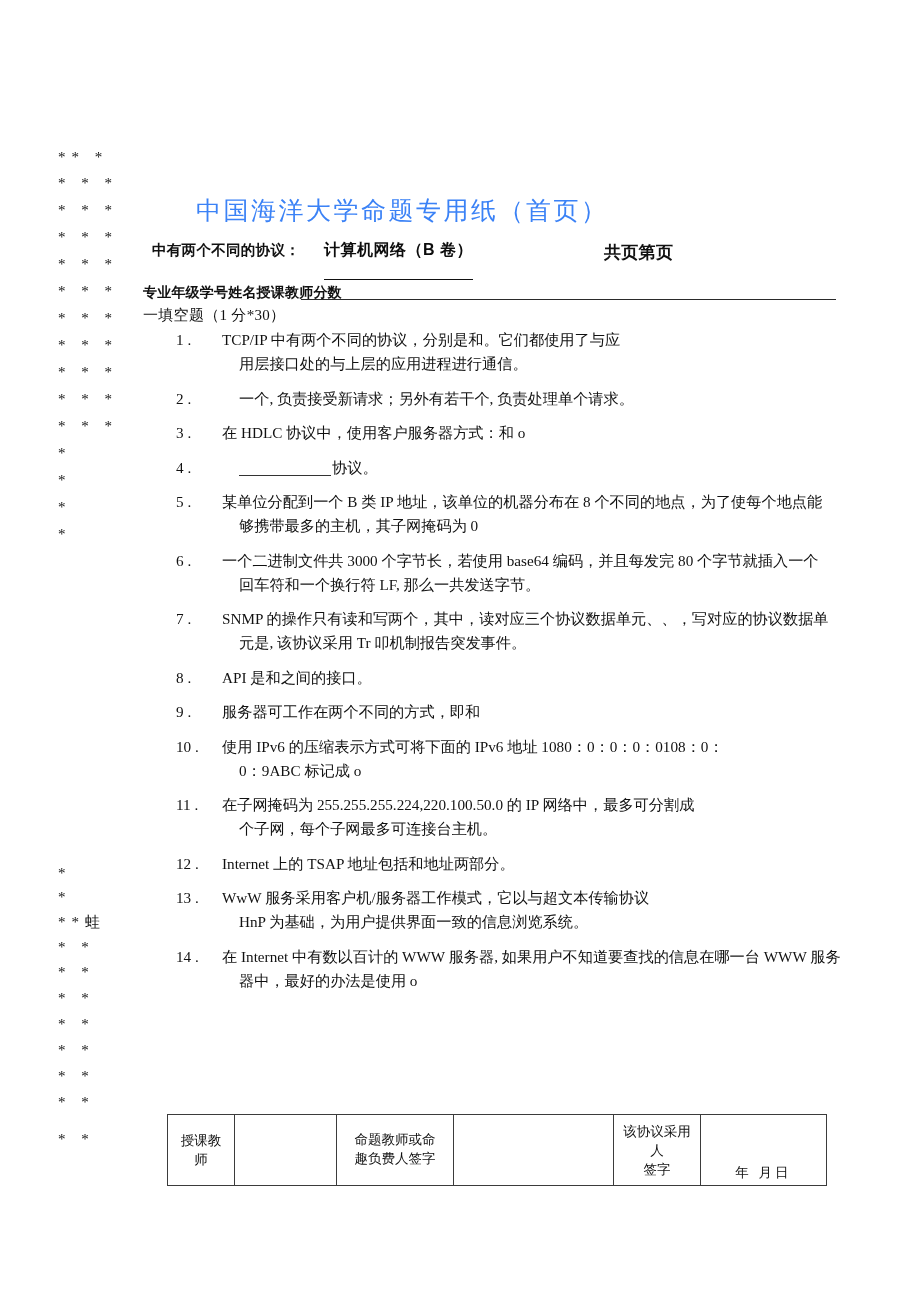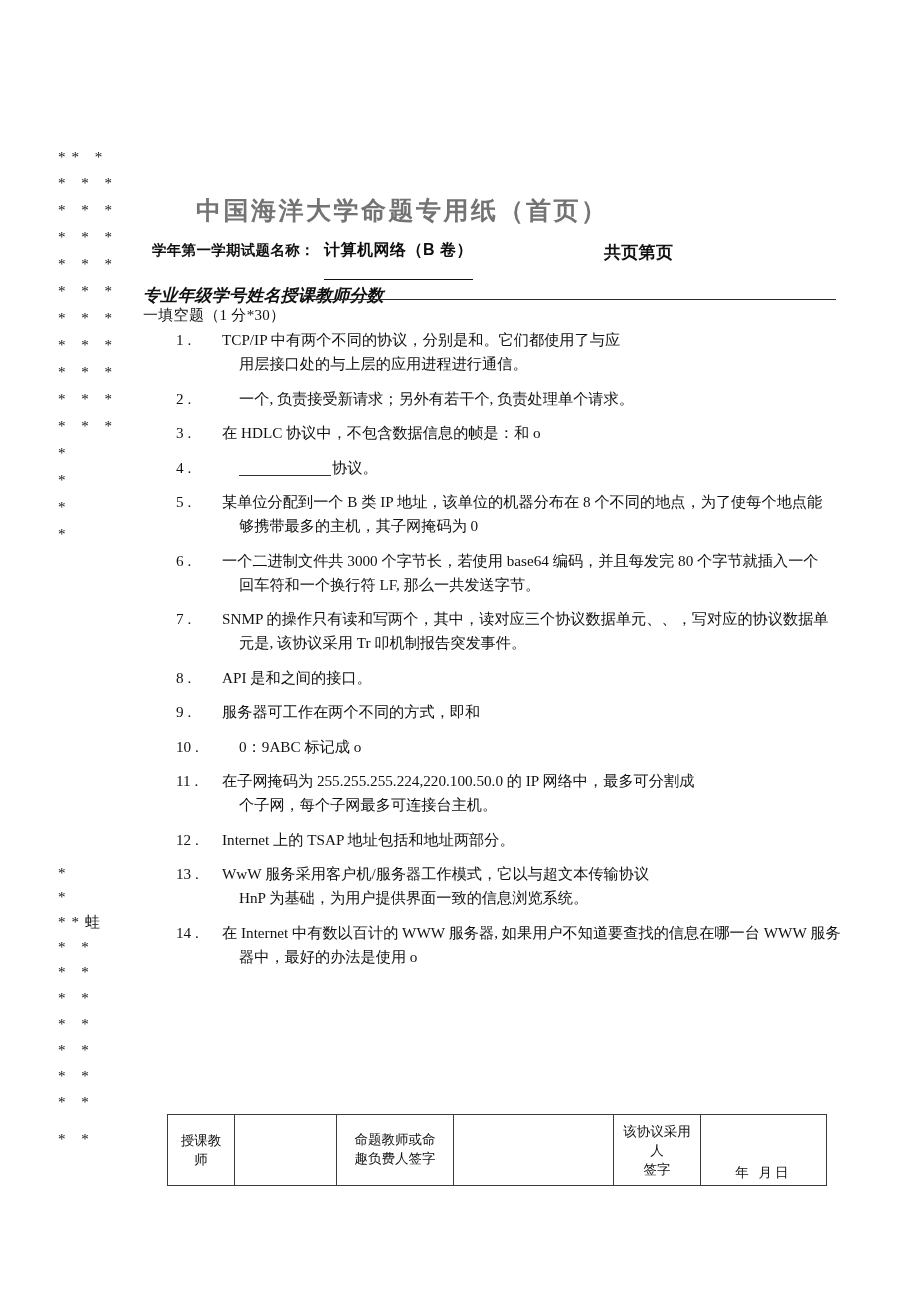--- a/index.html
+++ b/index.html
@@ -39,23 +39,23 @@
     white-space: pre;
   }
 
   
   .doc-title {
     position: absolute;
     left: 196px;
     top: 194px;
     font-family: "Liberation Serif", "DejaVu Serif", serif;
     font-size: 25px;
-    font-weight: 700;
+    font-weight: 400;
     letter-spacing: 2.5px;
-    color: #737373;
+    color: #3b82f6;
     white-space: nowrap;
   }
   .subtitle-row {
     position: absolute;
     left: 152px;
     top: 241px;
     width: 700px;
     height: 24px;
   }
   .subtitle-label {
@@ -99,26 +99,25 @@
     left: 143px;
     top: 284px;
     width: 695px;
     height: 20px;
   }
   .info-label {
     position: absolute;
     left: 0;
     top: 0;
     font-family: "Liberation Sans", sans-serif;
-    font-size: 17px;
+    font-size: 14px;
     font-weight: 700;
     letter-spacing: 0.2px;
     color: #111;
     white-space: nowrap;
-    font-style: italic;
   }
   .info-rule {
     position: absolute;
     left: 158px;
     top: 15px;
     width: 535px;
     border-bottom: 1.2px solid #2a2a2a;
   }
 
   .section-heading {
@@ -243,21 +242,21 @@
       <div class="margin-row" style="top: 1017px;">* *</div>
       <div class="margin-row" style="top: 1043px;">* *</div>
       <div class="margin-row" style="top: 1069px;">* *</div>
       <div class="margin-row" style="top: 1095px;">* *</div>
       <div class="margin-row" style="top: 1132px;">* *</div>
     </div>
 
   <div class="doc-title">中国海洋大学命题专用纸（首页）</div>
 
   <div class="subtitle-row">
-    <span class="subtitle-label">学年第一学期试题名称：</span>
+    <span class="subtitle-label">中有两个不同的协议：</span>
     <span class="subtitle-value">计算机网络（B 卷）</span>
     <span class="subtitle-pages">共页第页</span>
   </div>
 
   <div class="info-line">
     <span class="info-label">专业年级学号姓名授课教师分数</span>
     <span class="info-rule"></span>
   </div>
 
   <div class="section-heading">一填空题（1 分*30）</div>
@@ -266,21 +265,21 @@
       <div class="q-item">
         <span class="q-num">1 .</span>
         <span class="q-body"><span class="ln">TCP/IP 中有两个不同的协议，分别是和。它们都使用了与应</span><span class="ln indent">用层接口处的与上层的应用进程进行通信。</span></span>
       </div>
       <div class="q-item">
         <span class="q-num">2 .</span>
         <span class="q-body"><span class="ln indent">一个, 负责接受新请求；另外有若干个, 负责处理单个请求。</span></span>
       </div>
       <div class="q-item">
         <span class="q-num">3 .</span>
-        <span class="q-body"><span class="ln">在 HDLC 协议中，不包含数据信息的帧是：和 o</span></span>
+        <span class="q-body"><span class="ln">在 HDLC 协议中，使用客户服务器方式：和 o</span></span>
       </div>
       <div class="q-item">
         <span class="q-num">4 .</span>
         <span class="q-body"><span class="ln indent"><span class="blank-rule"></span><span>协议。</span></span></span>
       </div>
       <div class="q-item">
         <span class="q-num">5 .</span>
         <span class="q-body"><span class="ln">某单位分配到一个 B 类 IP 地址，该单位的机器分布在 8 个不同的地点，为了使每个地点能</span><span class="ln indent">够携带最多的主机，其子网掩码为 0</span></span>
       </div>
       <div class="q-item">
@@ -294,21 +293,21 @@
       <div class="q-item">
         <span class="q-num">8 .</span>
         <span class="q-body"><span class="ln">API 是和之间的接口。</span></span>
       </div>
       <div class="q-item">
         <span class="q-num">9 .</span>
         <span class="q-body"><span class="ln">服务器可工作在两个不同的方式，即和</span></span>
       </div>
       <div class="q-item">
         <span class="q-num">10 .</span>
-        <span class="q-body"><span class="ln indent">0：9ABC 标记成 o</span></span>
+        <span class="q-body"><span class="ln">使用 IPv6 的压缩表示方式可将下面的 IPv6 地址 1080：0：0：0：0108：0：</span><span class="ln indent">0：9ABC 标记成 o</span></span>
       </div>
       <div class="q-item">
         <span class="q-num">11 .</span>
         <span class="q-body"><span class="ln">在子网掩码为 255.255.255.224,220.100.50.0 的 IP 网络中，最多可分割成</span><span class="ln indent">个子网，每个子网最多可连接台主机。</span></span>
       </div>
       <div class="q-item">
         <span class="q-num">12 .</span>
         <span class="q-body"><span class="ln">Internet 上的 TSAP 地址包括和地址两部分。</span></span>
       </div>
       <div class="q-item">

